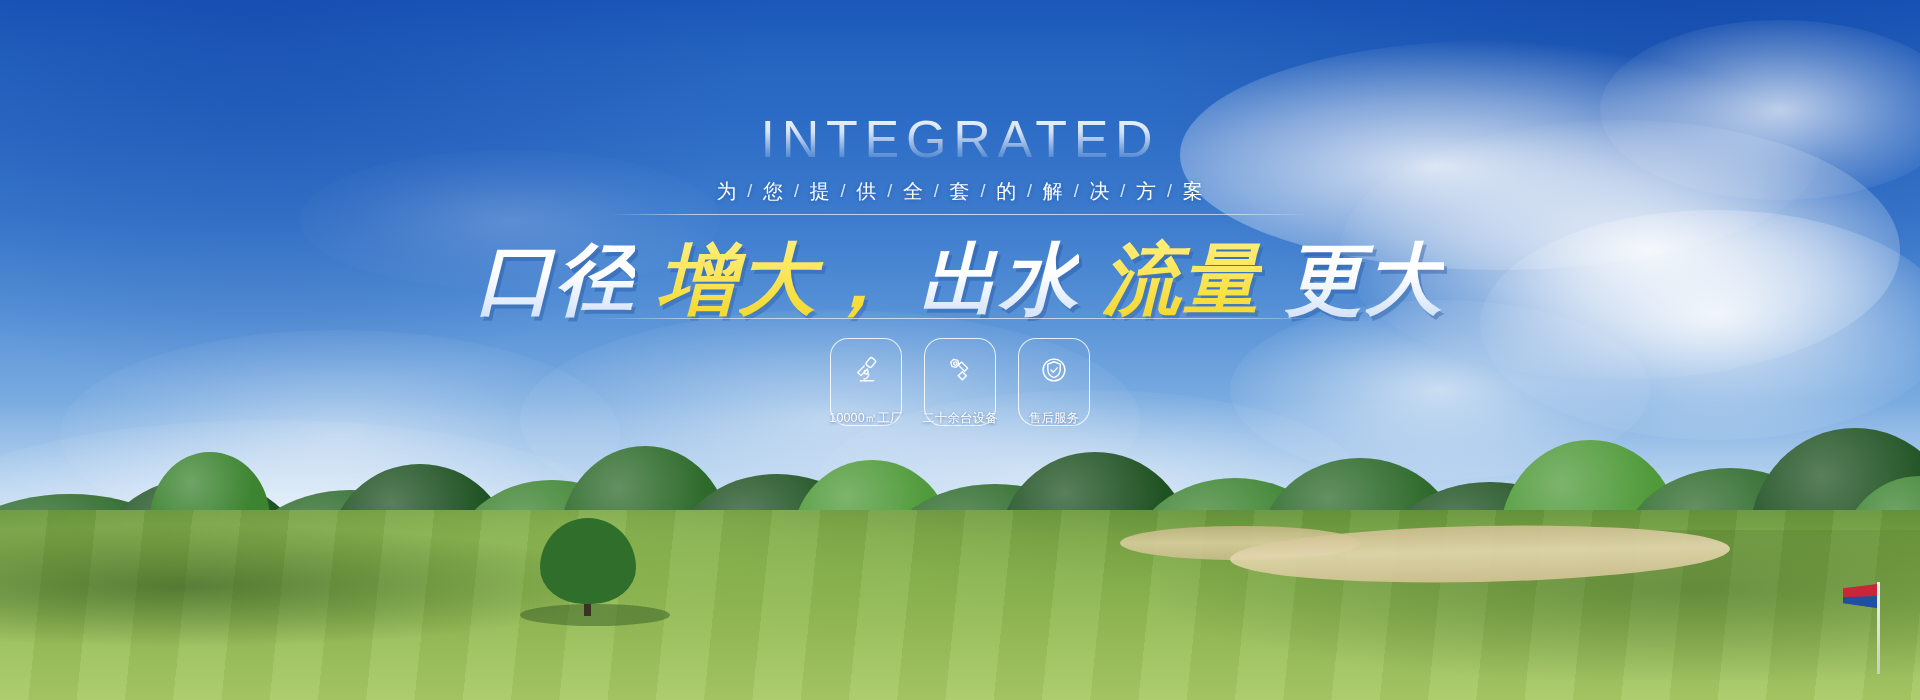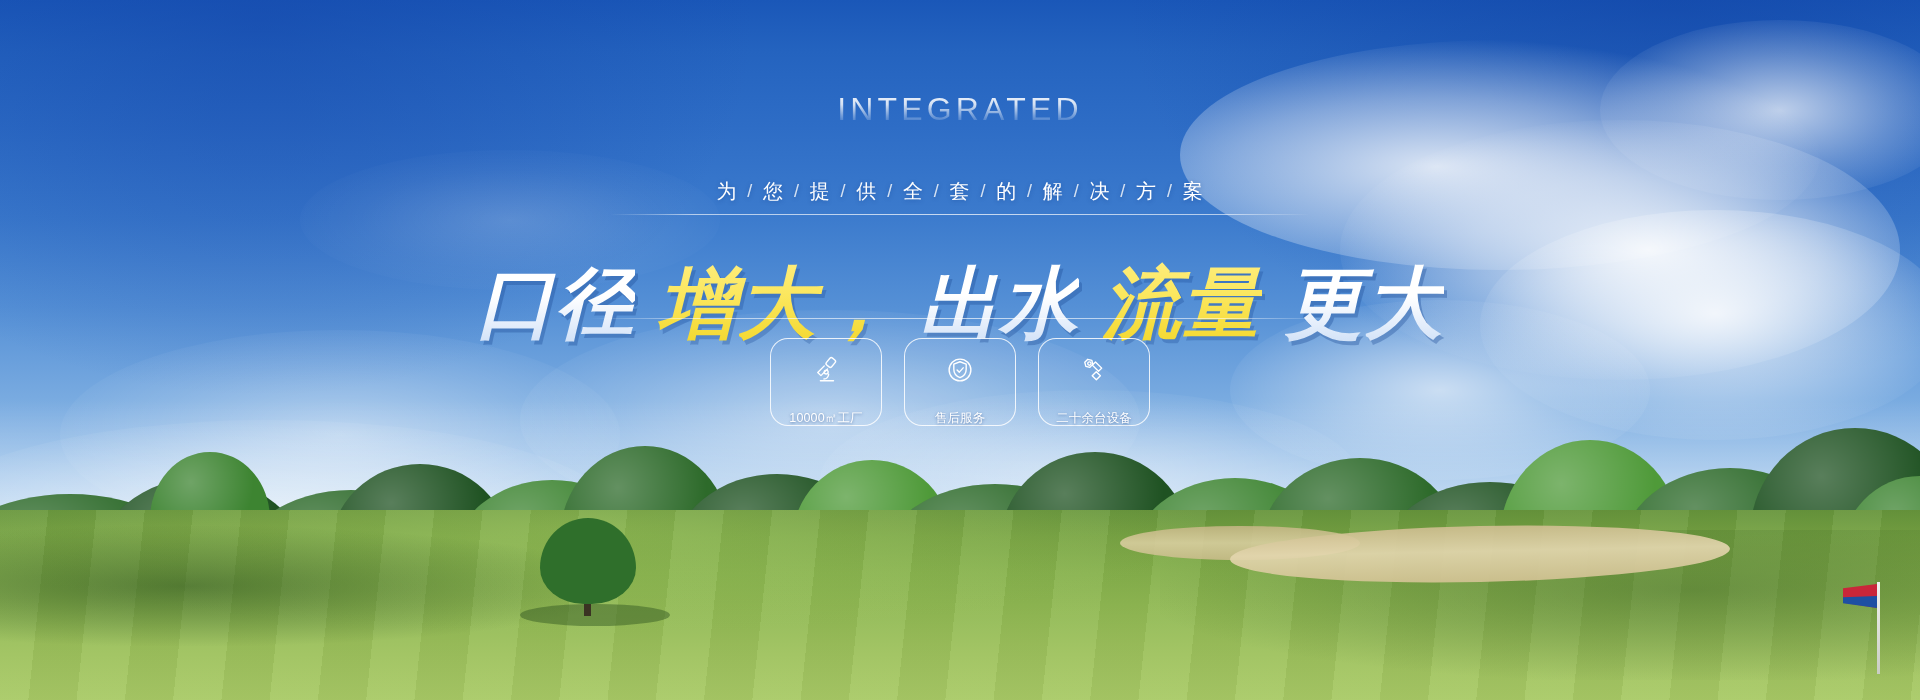--- a/index.html
+++ b/index.html
@@ -168,22 +168,22 @@
     font-weight:300;
     letter-spacing:.13em;
     line-height:.96;
     white-space:nowrap;
     -webkit-background-clip:text;
     background-clip:text;
     color:transparent;
     user-select:none;
   }
   .eng-1 {
-    top:94px;
-    font-size:32px;
+    top:115px;
+    font-size:52px;
     background-image:linear-gradient(to bottom,
         rgba(255,255,255,.93) 0%,
         rgba(255,255,255,.80) 34%,
         rgba(255,255,255,.34) 70%,
         rgba(255,255,255,.02) 100%);
   }
   .eng-2 {
     top:134px;
     font-size:52px;
     letter-spacing:.14em;
@@ -232,40 +232,39 @@
   .headline span { display:inline-block;font-style:italic; }
   .hl-w {
     background-image:linear-gradient(to bottom,#ffffff 0%,#ffffff 42%,#e3edfb 70%,#c3d8f4 100%);
     -webkit-background-clip:text; background-clip:text; color:transparent;
     filter:drop-shadow(3px 4px 0 rgba(28,74,150,.35));
   }
   .hl-y {
     background-image:linear-gradient(to bottom,#ffef84 0%,#fbe75f 40%,#f6dd3e 72%,#f0d426 100%);
     -webkit-background-clip:text; background-clip:text; color:transparent;
     filter:drop-shadow(3px 4px 0 rgba(28,74,150,.30));
-    margin-top:24px;
   }
   .hl-rule {
     position:absolute; top:318px; left:50%; transform:translateX(-50%);
     width:740px; height:1px;
     background:linear-gradient(to right,
       rgba(255,255,255,0) 0%,
       rgba(255,255,255,.55) 14%,
       rgba(255,255,255,.66) 50%,
       rgba(255,255,255,.55) 86%,
       rgba(255,255,255,0) 100%);
   }
 
   
   .badges {
     position:absolute; top:338px; left:50%; transform:translateX(-50%);
     display:flex; gap:22px;
   }
   .badge {
-    width:112px; height:88px;
+    width:72px; height:88px;
     border:1.5px solid rgba(255,255,255,.85);
     border-radius:18px;
     display:flex; flex-direction:column;
     align-items:center; justify-content:flex-start;
     padding-top:16px;
     position:relative;
     background:rgba(255,255,255,.03);
   }
   .badge-icon {
     width:30px; height:30px;
@@ -396,36 +395,36 @@
           </svg>
         </div>
         <div class="badge-label">10000㎡工厂</div>
       </div>
 
 
 
       <div class="badge">
         <div class="badge-icon">
           <svg viewBox="0 0 32 32" fill="none" stroke="#ffffff" stroke-width="1.5" stroke-linecap="round" stroke-linejoin="round">
-            <circle cx="16" cy="16" r="11.6"></circle>
-            <path d="M16 7.2 l6.6 2.6 v5.4 c0 4.2 -3 7.6 -6.6 9 -3.6 -1.4 -6.6 -4.8 -6.6 -9 V9.8 z"></path>
-            <path d="M12.9 15.9 l2.4 2.4 4.1 -4.6"></path>
-          </svg>
-        </div>
-        <div class="badge-label">售后服务</div>
-      </div>
-
-      <div class="badge">
-        <div class="badge-icon">
-          <svg viewBox="0 0 32 32" fill="none" stroke="#ffffff" stroke-width="1.5" stroke-linecap="round" stroke-linejoin="round">
             <path d="M9.4 4.6 l4.3 1.1 1.1 4.3 -3.2 3.2 -4.3 -1.1 -1.1 -4.3 z"></path>
             <circle cx="11.1" cy="9.1" r="1.8"></circle>
             <path d="M17.6 7.4 l6.6 6.6 -3.4 3.4 -6.6 -6.6 z"></path>
             <path d="M18.4 17.8 l4.4 4.4 -4.3 4.3 -4.4 -4.4 z"></path>
           </svg>
         </div>
         <div class="badge-label">二十余台设备</div>
       </div>
 
+      <div class="badge">
+        <div class="badge-icon">
+          <svg viewBox="0 0 32 32" fill="none" stroke="#ffffff" stroke-width="1.5" stroke-linecap="round" stroke-linejoin="round">
+            <circle cx="16" cy="16" r="11.6"></circle>
+            <path d="M16 7.2 l6.6 2.6 v5.4 c0 4.2 -3 7.6 -6.6 9 -3.6 -1.4 -6.6 -4.8 -6.6 -9 V9.8 z"></path>
+            <path d="M12.9 15.9 l2.4 2.4 4.1 -4.6"></path>
+          </svg>
+        </div>
+        <div class="badge-label">售后服务</div>
+      </div>
+
     </div>
 
   </div>
 </div>
 
 </body></html>

